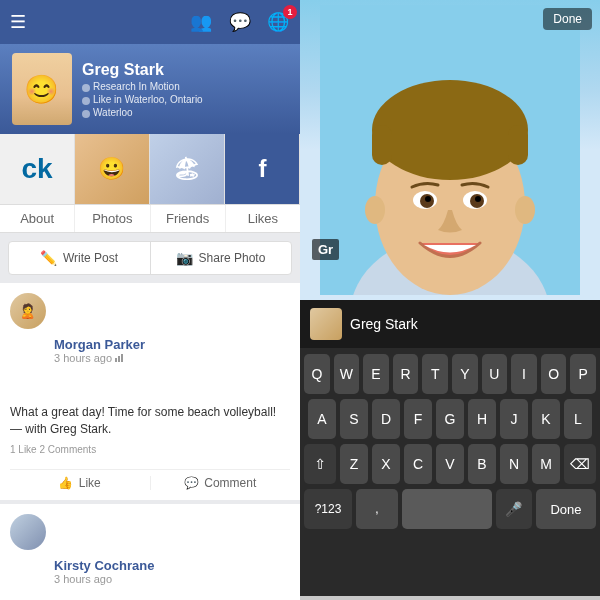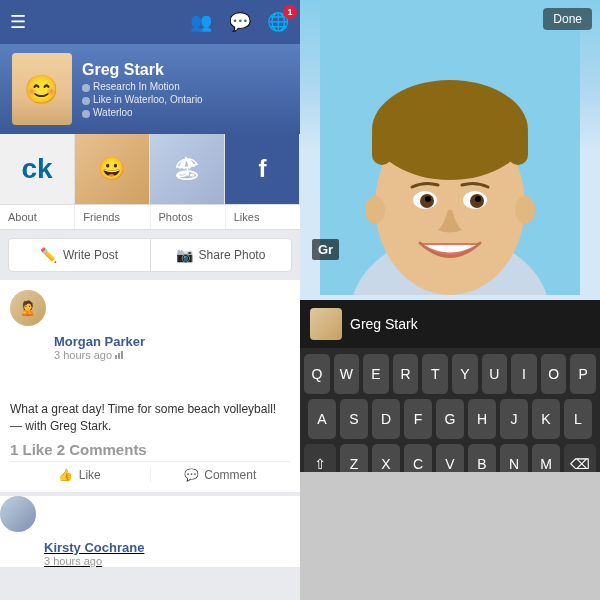--- a/index.html
+++ b/index.html
@@ -134,22 +134,23 @@
 
     
     .tab-bar {
       background: #fff;
       display: flex;
       border-bottom: 1px solid #ddd;
       border-top: 1px solid #ddd;
     }
     .tab-item {
       flex: 1;
+      text-align: center;
       padding: 6px 8px;
-      font-size: 11px;
+      font-size: 13px;
       color: #666;
       cursor: pointer;
       border-right: 1px solid #eee;
     }
     .tab-item:last-child { border-right: none; }
 
     
     .action-row {
       background: #fff;
       display: flex;
@@ -230,24 +231,23 @@
       width: 2px;
     }
     .post-body {
       font-size: 12px;
       color: #333;
       margin-bottom: 6px;
       line-height: 1.4;
       margin-top: 40px;
     }
     .post-stats {
-      font-size: 15px;
+      font-size: 10px;
       color: #999;
-      margin-bottom: 3px;
-      font-weight: bold;
+      margin-bottom: 14px;
     }
     .post-actions {
       display: flex;
       border-top: 1px solid #eee;
       padding-top: 6px;
       gap: 0;
     }
     .post-action-btn {
       flex: 1;
       display: flex;
@@ -257,34 +257,34 @@
       font-size: 12px;
       color: #666;
       cursor: pointer;
     }
     .post-action-btn:first-child { border-right: 1px solid #eee; }
 
     
     .post-card2 {
       background: #fff;
       margin: 4px 0;
-      text-decoration: underline;
+      padding: 10px;
     }
     .post-avatar2 {
       width: 36px;
       height: 36px;
       border-radius: 50%;
       background: linear-gradient(135deg, #c0d0e0, #8090b0);
       flex-shrink: 0;
     }
 
     
     .right-panel {
       width: 300px;
-      height: 472px;
+      height: 596px;
       background: #000;
       display: flex;
       flex-direction: column;
       overflow: hidden;
     }
 
     
     .photo-area {
       position: relative;
       height: 300px;
@@ -442,22 +442,22 @@
 
   <div class="photos-strip">
     <div class="photo-thumb">ck</div>
     <div class="photo-thumb">😀</div>
     <div class="photo-thumb">🏖</div>
     <div class="photo-thumb">f</div>
   </div>
 
   <div class="tab-bar">
     <div class="tab-item">About</div>
+    <div class="tab-item">Photos</div>
     <div class="tab-item">Friends</div>
-    <div class="tab-item">Photos</div>
     <div class="tab-item">Likes</div>
   </div>
 
   <div class="action-row">
     <div class="action-btn">
       <span class="action-btn-icon">✏️</span>
       <span>Write Post</span>
     </div>
     <div class="action-btn">
       <span class="action-btn-icon">📷</span>

